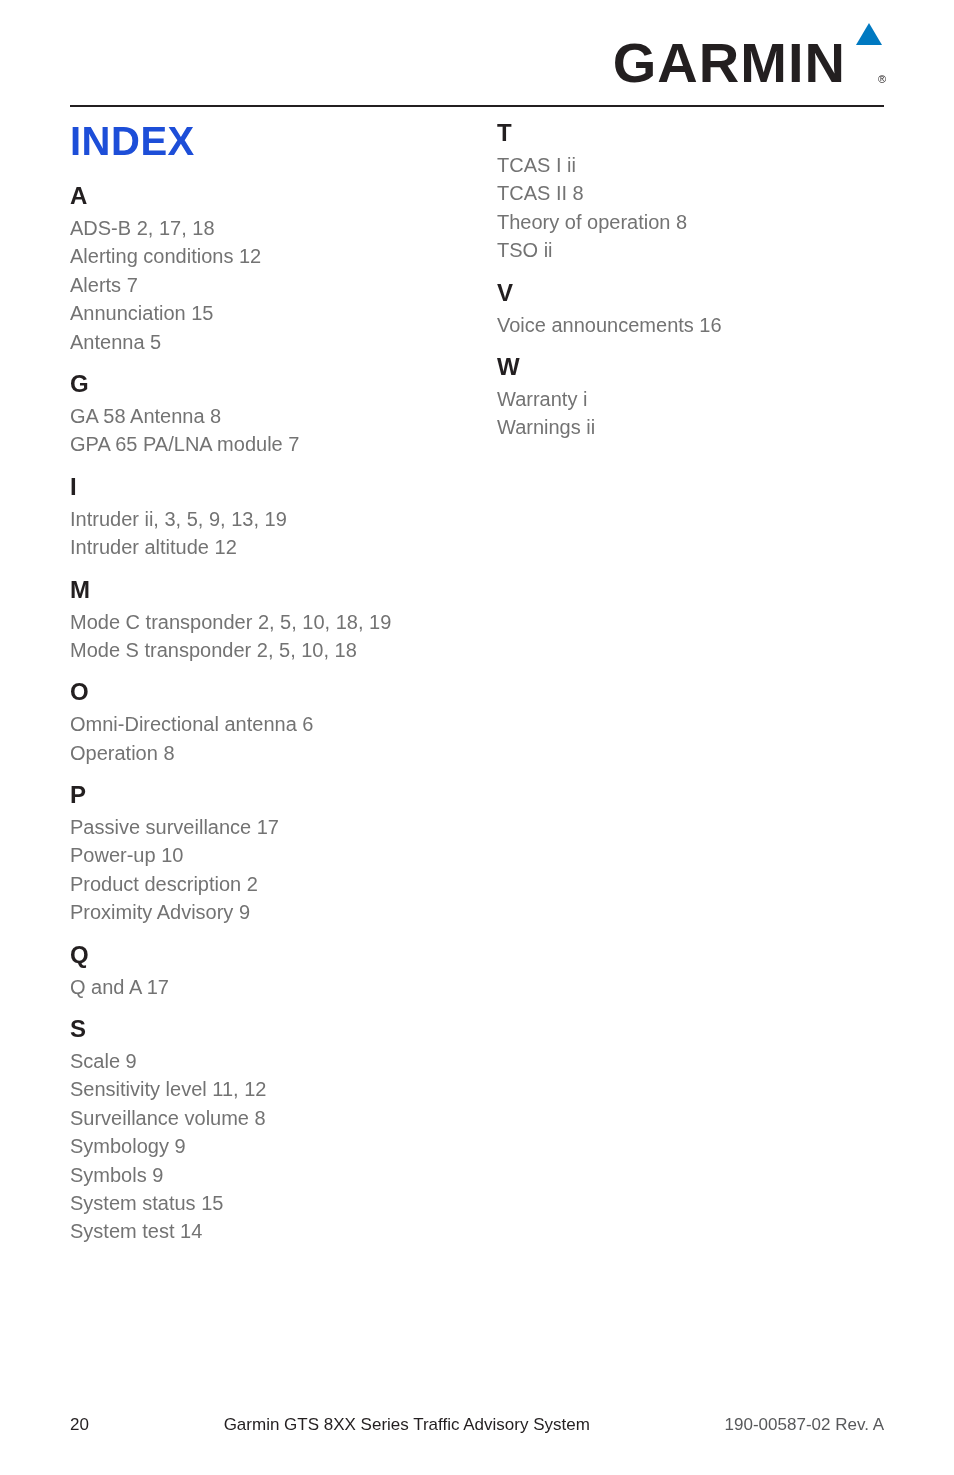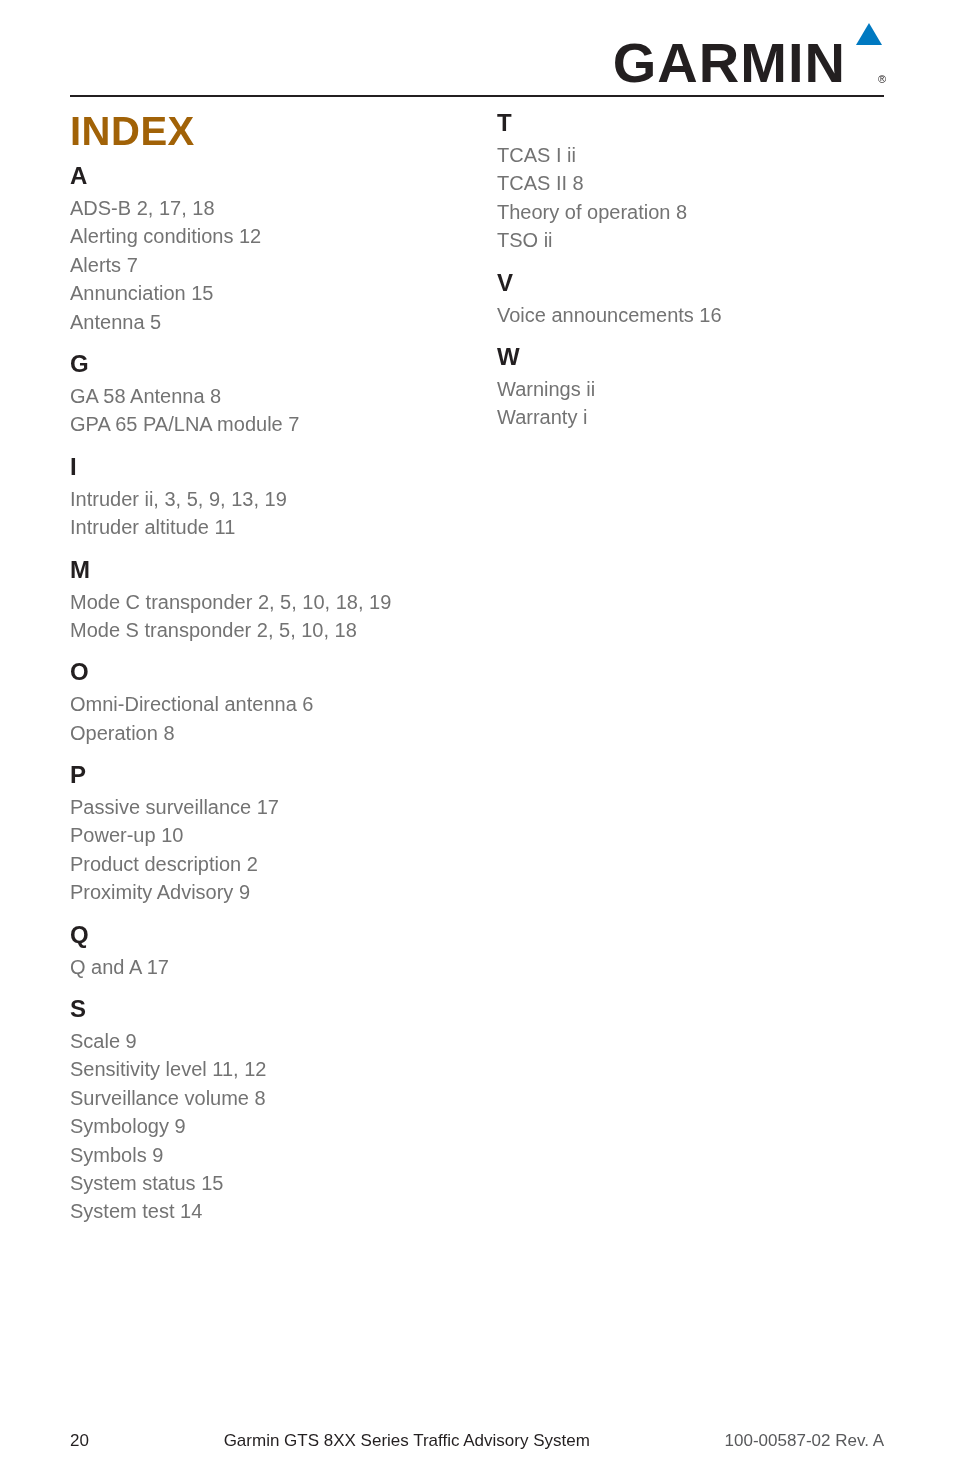--- a/index.html
+++ b/index.html
@@ -18,21 +18,21 @@
   .page {
     padding: 35px 70px 0 70px;
     position: relative;
     height: 100%;
   }
   .logo-row {
     display: flex;
     justify-content: flex-end;
     align-items: flex-end;
     border-bottom: 2px solid #231f20;
-    padding-bottom: 4px;
+    padding-bottom: 14px;
     margin-bottom: 8px;
   }
   .logo {
     display: flex;
     align-items: flex-end;
     gap: 2px;
   }
   .logo-text {
     font-family: Arial, Helvetica, sans-serif;
     font-weight: 900;
@@ -62,22 +62,22 @@
   }
   .col-left {
     padding-right: 20px;
   }
   .col-right {
     padding-left: 20px;
   }
   .main-heading {
     font-size: 40px;
     font-weight: 900;
-    color: #a16207;
-    margin-bottom: 8px;
+    color: #1d4ed8;
+    margin-bottom: 18px;
     letter-spacing: 0.5px;
   }
   .letter-heading {
     font-size: 24px;
     font-weight: 700;
     color: #231f20;
     margin-top: 14px;
     margin-bottom: 4px;
   }
   .letter-group:first-of-type .letter-heading {
@@ -85,21 +85,21 @@
   }
   .entry {
     font-size: 20px;
     font-weight: 300;
     color: #737373;
     line-height: 1.42;
     font-family: "Helvetica Neue", Arial, sans-serif;
   }
   .footer {
     position: absolute;
-    bottom: 24px;
+    bottom: 40px;
     left: 0;
     right: 0;
     display: flex;
     justify-content: space-between;
     align-items: baseline;
     padding: 0 70px;
     font-size: 17px;
     color: #231f20;
   }
   .footer-left {
@@ -142,21 +142,21 @@
             <div class="entry">Antenna  5</div>
           </div>
           <div class="letter-group">
             <div class="letter-heading">G</div>
             <div class="entry">GA 58 Antenna  8</div>
             <div class="entry">GPA 65 PA/LNA module  7</div>
           </div>
           <div class="letter-group">
             <div class="letter-heading">I</div>
             <div class="entry">Intruder  ii, 3, 5, 9, 13, 19</div>
-            <div class="entry">Intruder altitude  11</div>
+            <div class="entry">Intruder altitude  12</div>
           </div>
           <div class="letter-group">
             <div class="letter-heading">M</div>
             <div class="entry">Mode C transponder  2, 5, 10, 18, 19</div>
             <div class="entry">Mode S transponder  2, 5, 10, 18</div>
           </div>
           <div class="letter-group">
             <div class="letter-heading">O</div>
             <div class="entry">Omni-Directional antenna  6</div>
             <div class="entry">Operation  8</div>
@@ -192,25 +192,25 @@
             <div class="entry">TCAS II  8</div>
             <div class="entry">Theory of operation  8</div>
             <div class="entry">TSO  ii</div>
           </div>
           <div class="letter-group">
             <div class="letter-heading">V</div>
             <div class="entry">Voice announcements  16</div>
           </div>
           <div class="letter-group">
             <div class="letter-heading">W</div>
+            <div class="entry">Warranty  i</div>
             <div class="entry">Warnings  ii</div>
-            <div class="entry">Warranty  i</div>
           </div>
         </div>
     </div>
   </div>
 
   <div class="footer">
     <span class="footer-left">20</span>
     <span class="footer-center">Garmin GTS 8XX Series Traffic Advisory System</span>
-    <span class="footer-right">100-00587-02  Rev. A</span>
+    <span class="footer-right">190-00587-02  Rev. A</span>
   </div>
 </div>
 
 </body></html>

